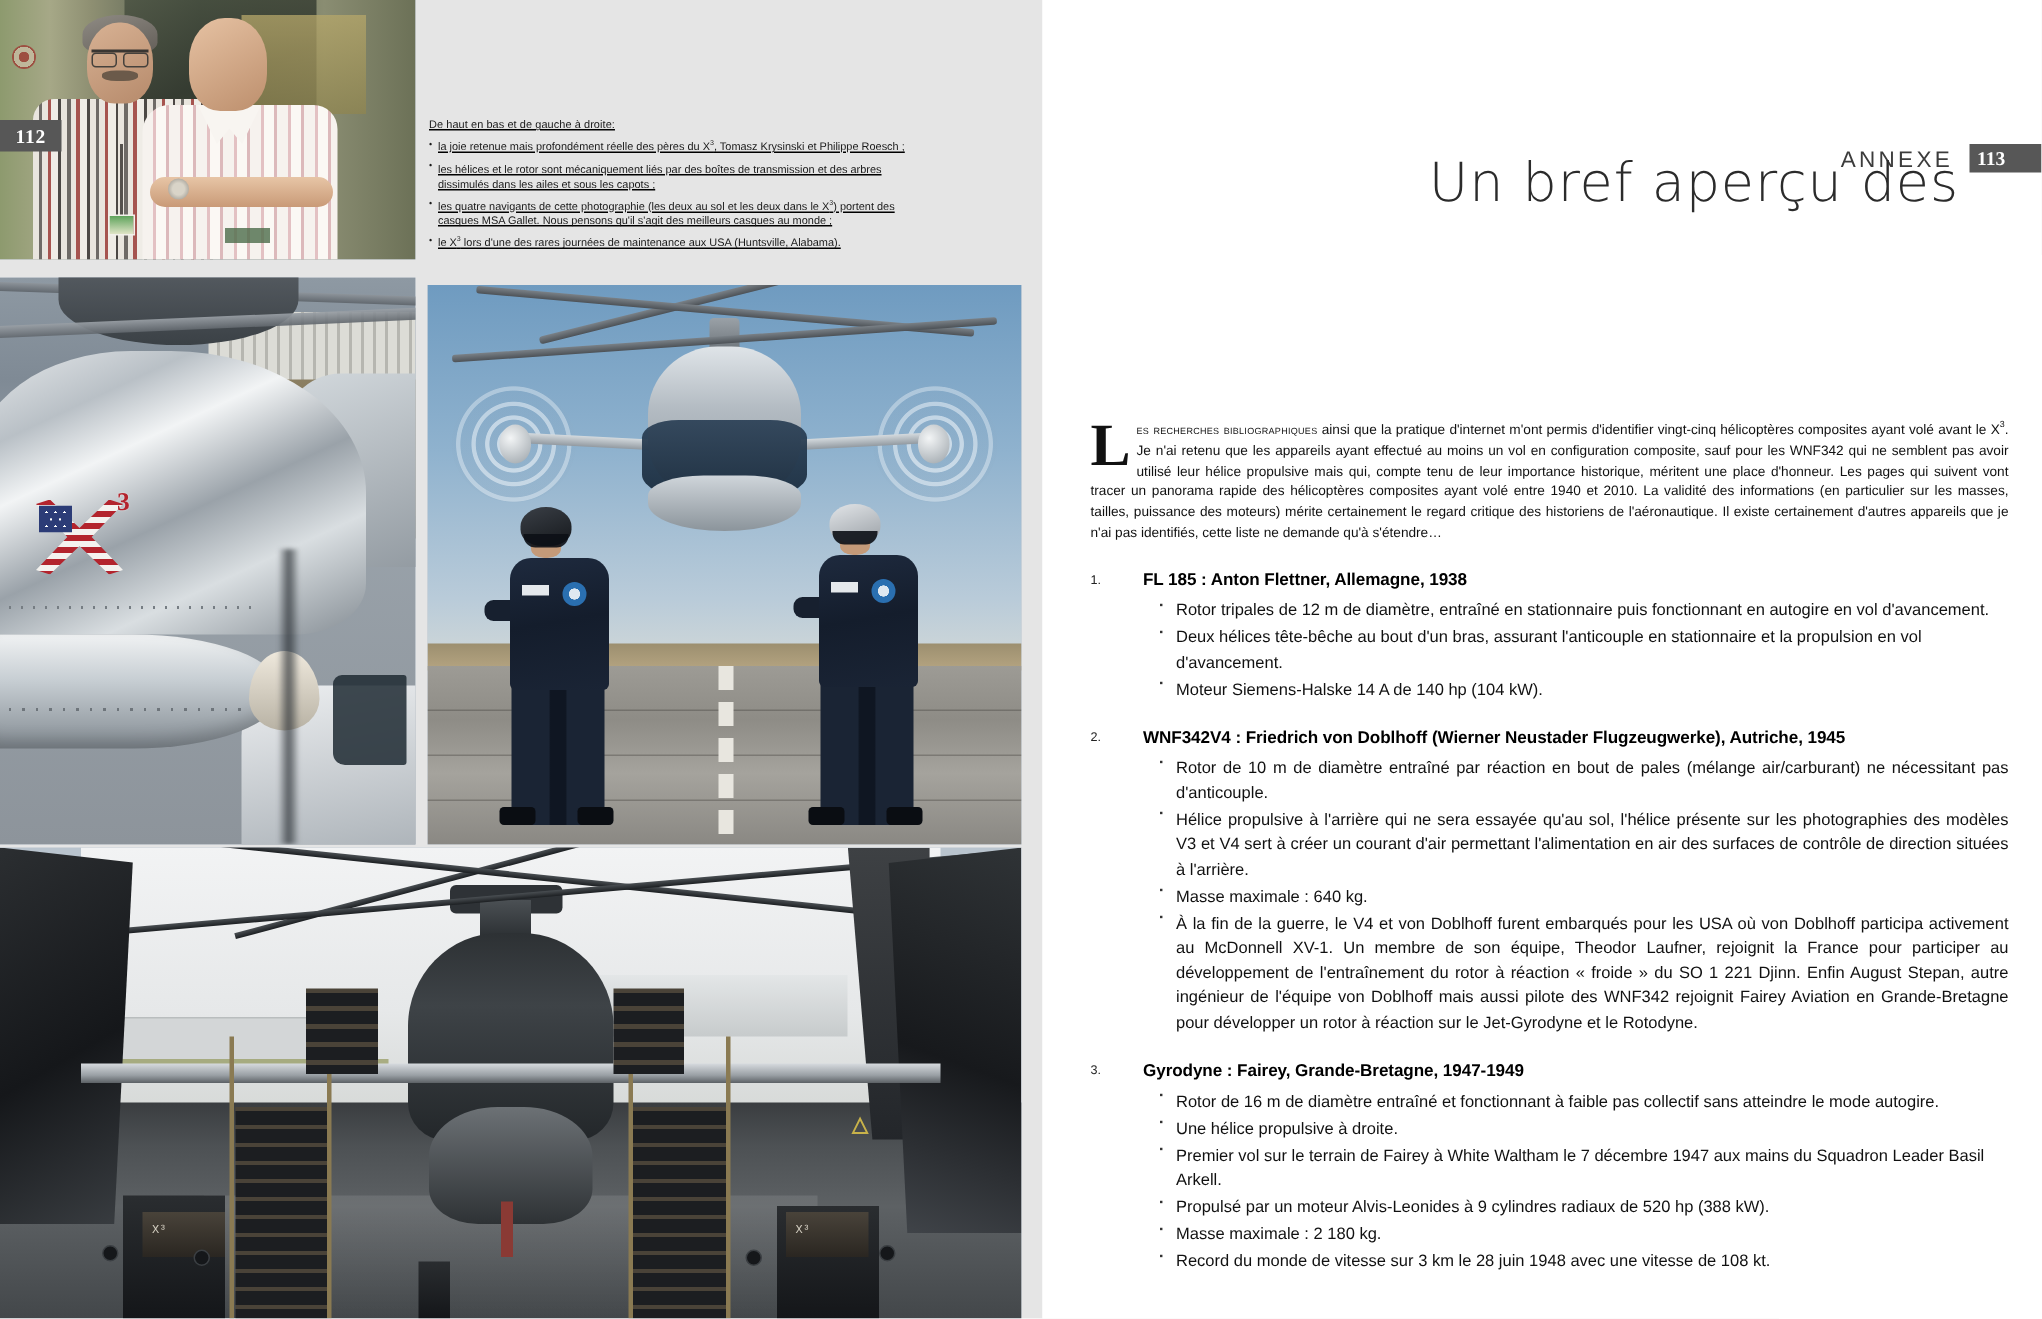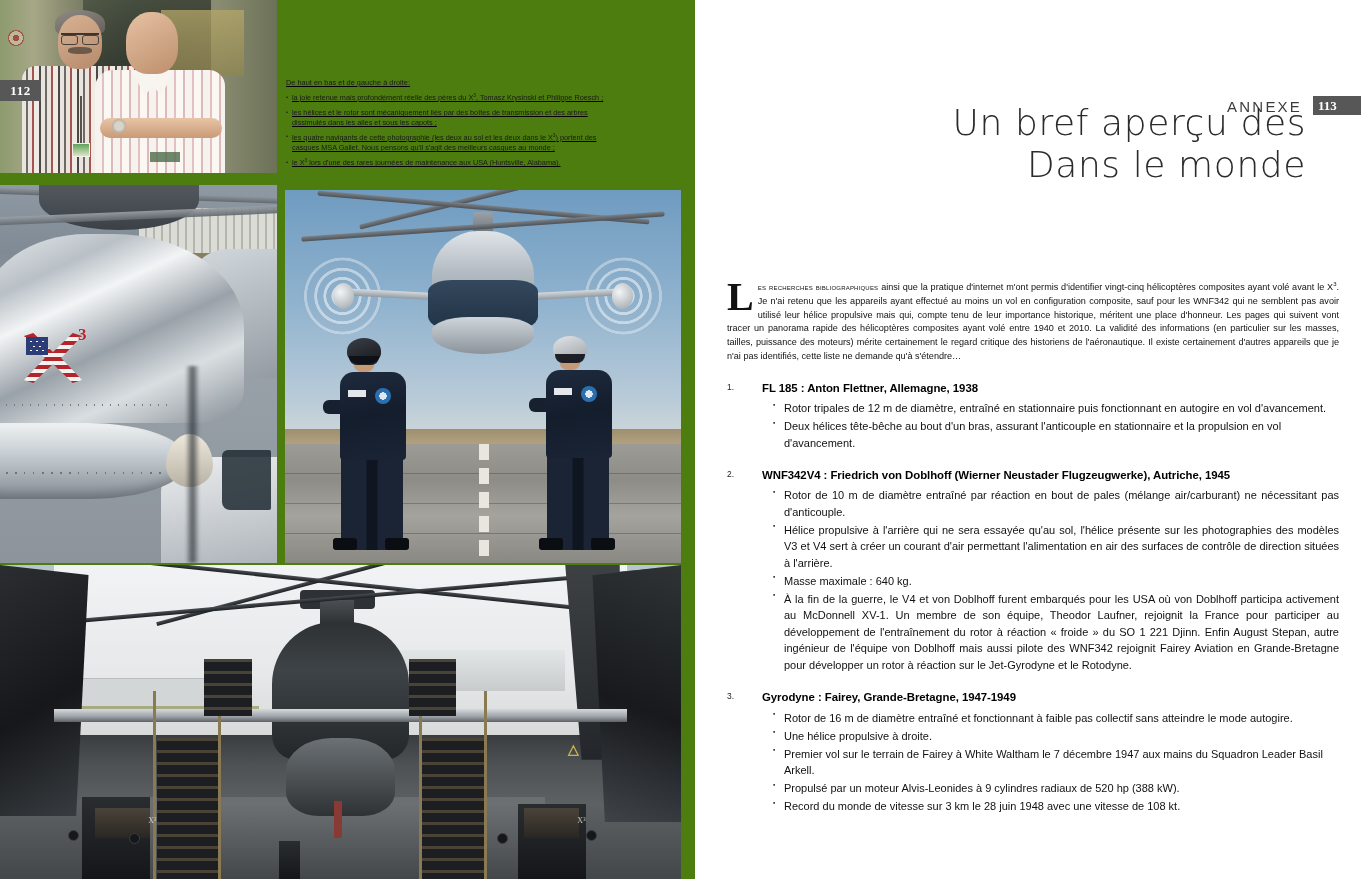--- a/index.html
+++ b/index.html
@@ -17,21 +17,21 @@
     width: 1361px;
     height: 879px;
     background: #ffffff;
   }
 
   
   #left-page {
     position: absolute;
     left: 0; top: 0;
     width: 695px; height: 879px;
-    background: #4d7c0f;
+    background: #e5e5e5;
   }
 
   .photo {
     position: absolute;
     overflow: hidden;
     background: #b9c4ce;
   }
 
   
   #photo-men {
@@ -515,21 +515,21 @@
   #photo-hangar .wheel {
     position: absolute; width: 11px; height: 11px; border-radius: 50%;
     background: #15171a; border: 1px solid #3b3f43;
   }
   #photo-hangar .crate {
     position: absolute; height: 30px;
     background: linear-gradient(180deg,#49433a,#2a2621);
   }
   #photo-hangar .crate span {
     position: absolute; left: 6px; top: 8px;
-    font-size: 8px; color: #cfcabd; font-family: Liberation Serif, serif; margin-left: 47px;
+    font-size: 8px; color: #cfcabd; font-family: Liberation Mono, monospace;
   }
   #photo-hangar .yellow-mark {
     position: absolute; right: 15%; top: 56%;
     font-size: 14px; color: #c8b24a; font-weight: 700;
   }
   #photo-hangar .reflect {
     position: absolute; left: 20%; bottom: 0; width: 60%; height: 26%;
     background: linear-gradient(180deg,rgba(255,255,255,.10),rgba(255,255,255,0));
   }
 
@@ -808,33 +808,33 @@
 
   <div id="right-page">
 
     <div id="annexe-row">
       <div id="annexe-label">ANNEXE</div>
       <div id="page-num-113">113</div>
     </div>
 
     <h1 id="main-title">
       <span class="tl">un bref aperçu des</span>
-      <span class="tl">dans le monde</span>
     </h1>
 
     <div id="body-col">
 
       <p id="intro"><span id="dropcap">L</span><span class="smallcaps">es recherches bibliographiques</span><span> ainsi que la pratique d'internet m'ont permis d'identifier vingt-cinq hélicoptères composites ayant volé avant le X<sup>3</sup>. Je n'ai retenu que les appareils ayant effectué au moins un vol en configuration composite, sauf pour les WNF342 qui ne semblent pas avoir utilisé leur hélice propulsive mais qui, compte tenu de leur importance historique, méritent une place d'honneur. Les pages qui suivent vont tracer un panorama rapide des hélicoptères composites ayant volé entre 1940 et 2010. La validité des informations (en particulier sur les masses, tailles, puissance des moteurs) mérite certainement le regard critique des historiens de l'aéronautique. Il existe certainement d'autres appareils que je n'ai pas identifiés, cette liste ne demande qu'à s'étendre…</span></p>
 
       <div class="entry">
         <div class="entry-num">1.</div>
         <div class="entry-title">FL 185 : Anton Flettner, Allemagne, 1938</div>
         <ul class="entry-list">
           <li class="nojustify">Rotor tripales de 12 m de diamètre, entraîné en stationnaire puis fonctionnant en autogire en vol d'avancement.</li>
           <li class="nojustify">Deux hélices tête-bêche au bout d'un bras, assurant l'anticouple en stationnaire et la propulsion en vol d'avancement.</li>
+          <li class="nojustify">Moteur Siemens-Halske 14 A de 140 hp (104 kW).</li>
         </ul>
       </div>
 
       <div class="entry">
         <div class="entry-num">2.</div>
         <div class="entry-title">WNF342V4 : Friedrich von Doblhoff (Wierner Neustader Flugzeugwerke), Autriche, 1945</div>
         <ul class="entry-list">
           <li>Rotor de 10 m de diamètre entraîné par réaction en bout de pales (mélange air/carburant) ne nécessitant pas d'anticouple.</li>
           <li>Hélice propulsive à l'arrière qui ne sera essayée qu'au sol, l'hélice présente sur les photographies des modèles V3 et V4 sert à créer un courant d'air permettant l'alimentation en air des surfaces de contrôle de direction situées à l'arrière.</li>
           <li class="nojustify">Masse maximale : 640 kg.</li>
@@ -843,19 +843,20 @@
       </div>
 
       <div class="entry">
         <div class="entry-num">3.</div>
         <div class="entry-title">Gyrodyne : Fairey, Grande-Bretagne, 1947-1949</div>
         <ul class="entry-list">
           <li class="nojustify">Rotor de 16 m de diamètre entraîné et fonctionnant à faible pas collectif sans atteindre le mode autogire.</li>
           <li class="nojustify">Une hélice propulsive à droite.</li>
           <li class="nojustify">Premier vol sur le terrain de Fairey à White Waltham le 7 décembre 1947 aux mains du Squadron Leader Basil Arkell.</li>
           <li class="nojustify">Propulsé par un moteur Alvis-Leonides à 9 cylindres radiaux de 520 hp (388 kW).</li>
+          <li class="nojustify">Masse maximale : 2 180 kg.</li>
           <li class="nojustify">Record du monde de vitesse sur 3 km le 28 juin 1948 avec une vitesse de 108 kt.</li>
         </ul>
       </div>
 
     </div>
   </div>
 </div>
 
 </body></html>

